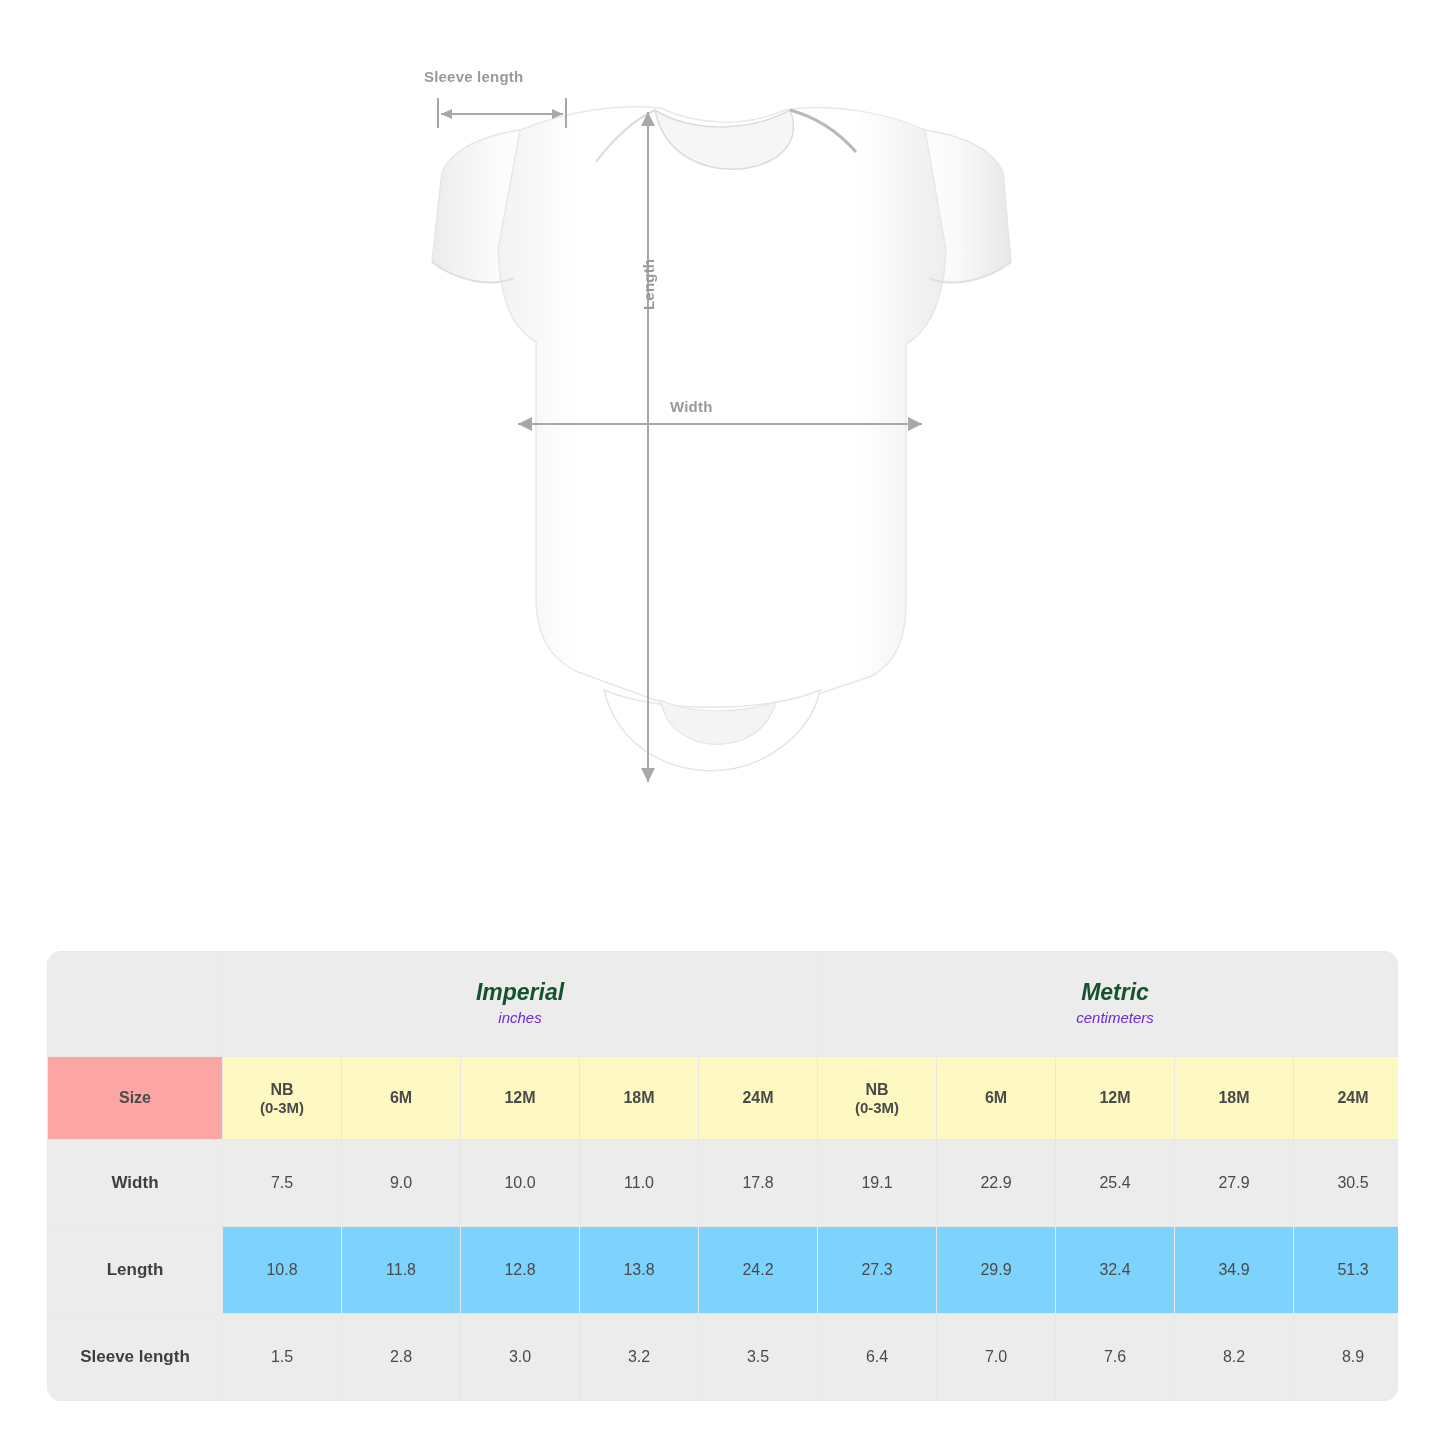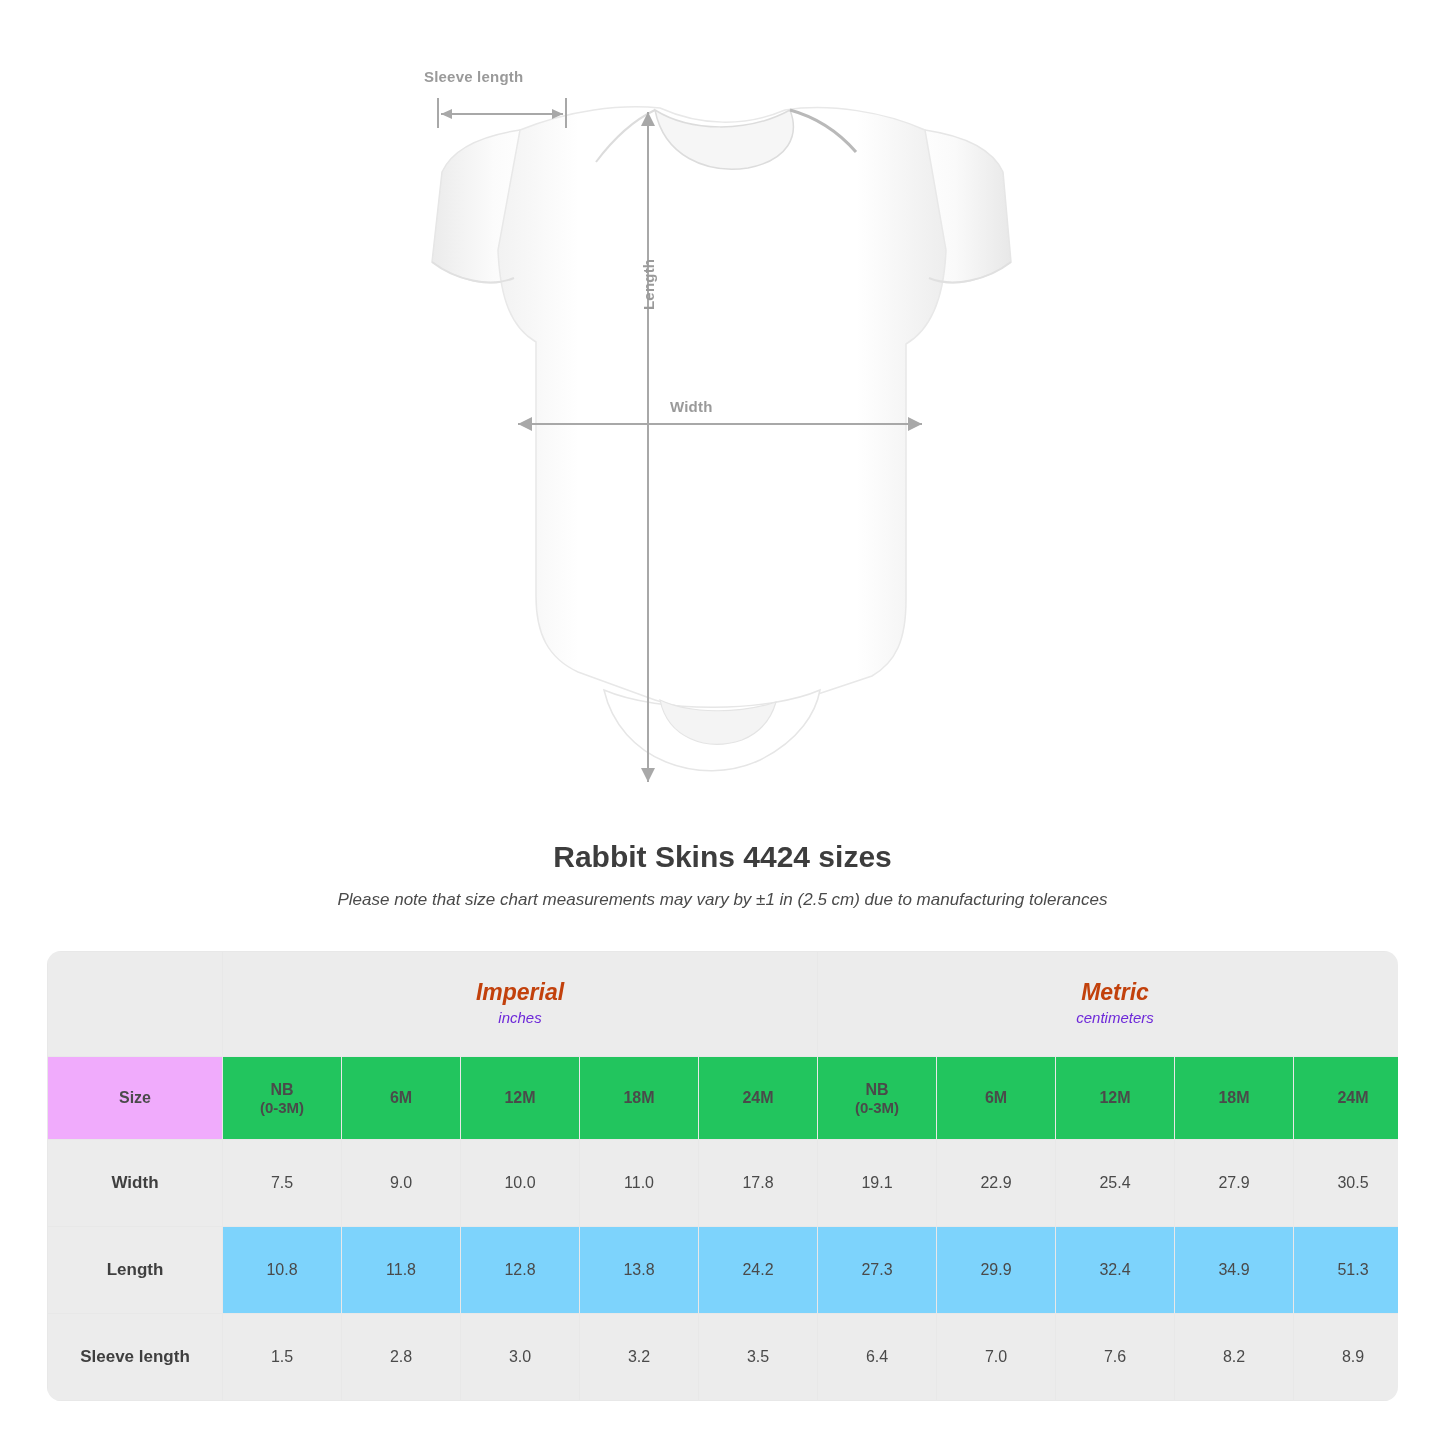--- a/index.html
+++ b/index.html
@@ -97,39 +97,39 @@
     height: 104px;
     padding: 0;
   }
   .unit-head-row td.corner {
     background: #ececec;
   }
   .unit-name {
     font-size: 23px;
     font-style: italic;
     font-weight: bold;
-    color: #c2410c;
+    color: #14532d;
     line-height: 1.25;
   }
   .unit-sub {
     font-size: 15px;
     font-style: italic;
     color: #6d28d9;
     line-height: 1.6;
   }
   .head-row td {
     height: 80px;
     font-weight: bold;
     font-size: 16px;
     color: #4a4a4a;
-    background: #22c55e;
+    background: #fef9c3;
     border: 1px solid #ededed;
   }
   .head-row td.rowlabel {
-    background: #f0abfc;
+    background: #fca5a5;
   }
   .size-sub {
     display: block;
     font-size: 15px;
     font-weight: bold;
   }
   tbody tr td {
     height: 84px;
   }
   tbody tr.alt td {
@@ -227,24 +227,20 @@
       <line x1="518" y1="424" x2="922" y2="424" stroke="#a8a8a8" stroke-width="2"></line>
       <path d="M518 424 L 532 417 L 532 431 Z" fill="#a8a8a8"></path>
       <path d="M922 424 L 908 417 L 908 431 Z" fill="#a8a8a8"></path>
     </svg>
 
     <div class="dim-label sleeve">Sleeve length</div>
     <div class="dim-label width">Width</div>
     <div class="dim-label length">Length</div>
   </div>
 
-  <div class="title-block">
-    <h1 class="chart-title">Rabbit Skins 4424 sizes</h1>
-    <p class="chart-note">Please note that size chart measurements may vary by ±1 in (2.5 cm) due to manufacturing tolerances</p>
-  </div>
 
   <div class="table-wrap">
     <table class="size-table">
       <colgroup>
         <col style="width:175px">
         <col style="width:119px">
           <col style="width:119px">
           <col style="width:119px">
           <col style="width:119px">
           <col style="width:119px">

